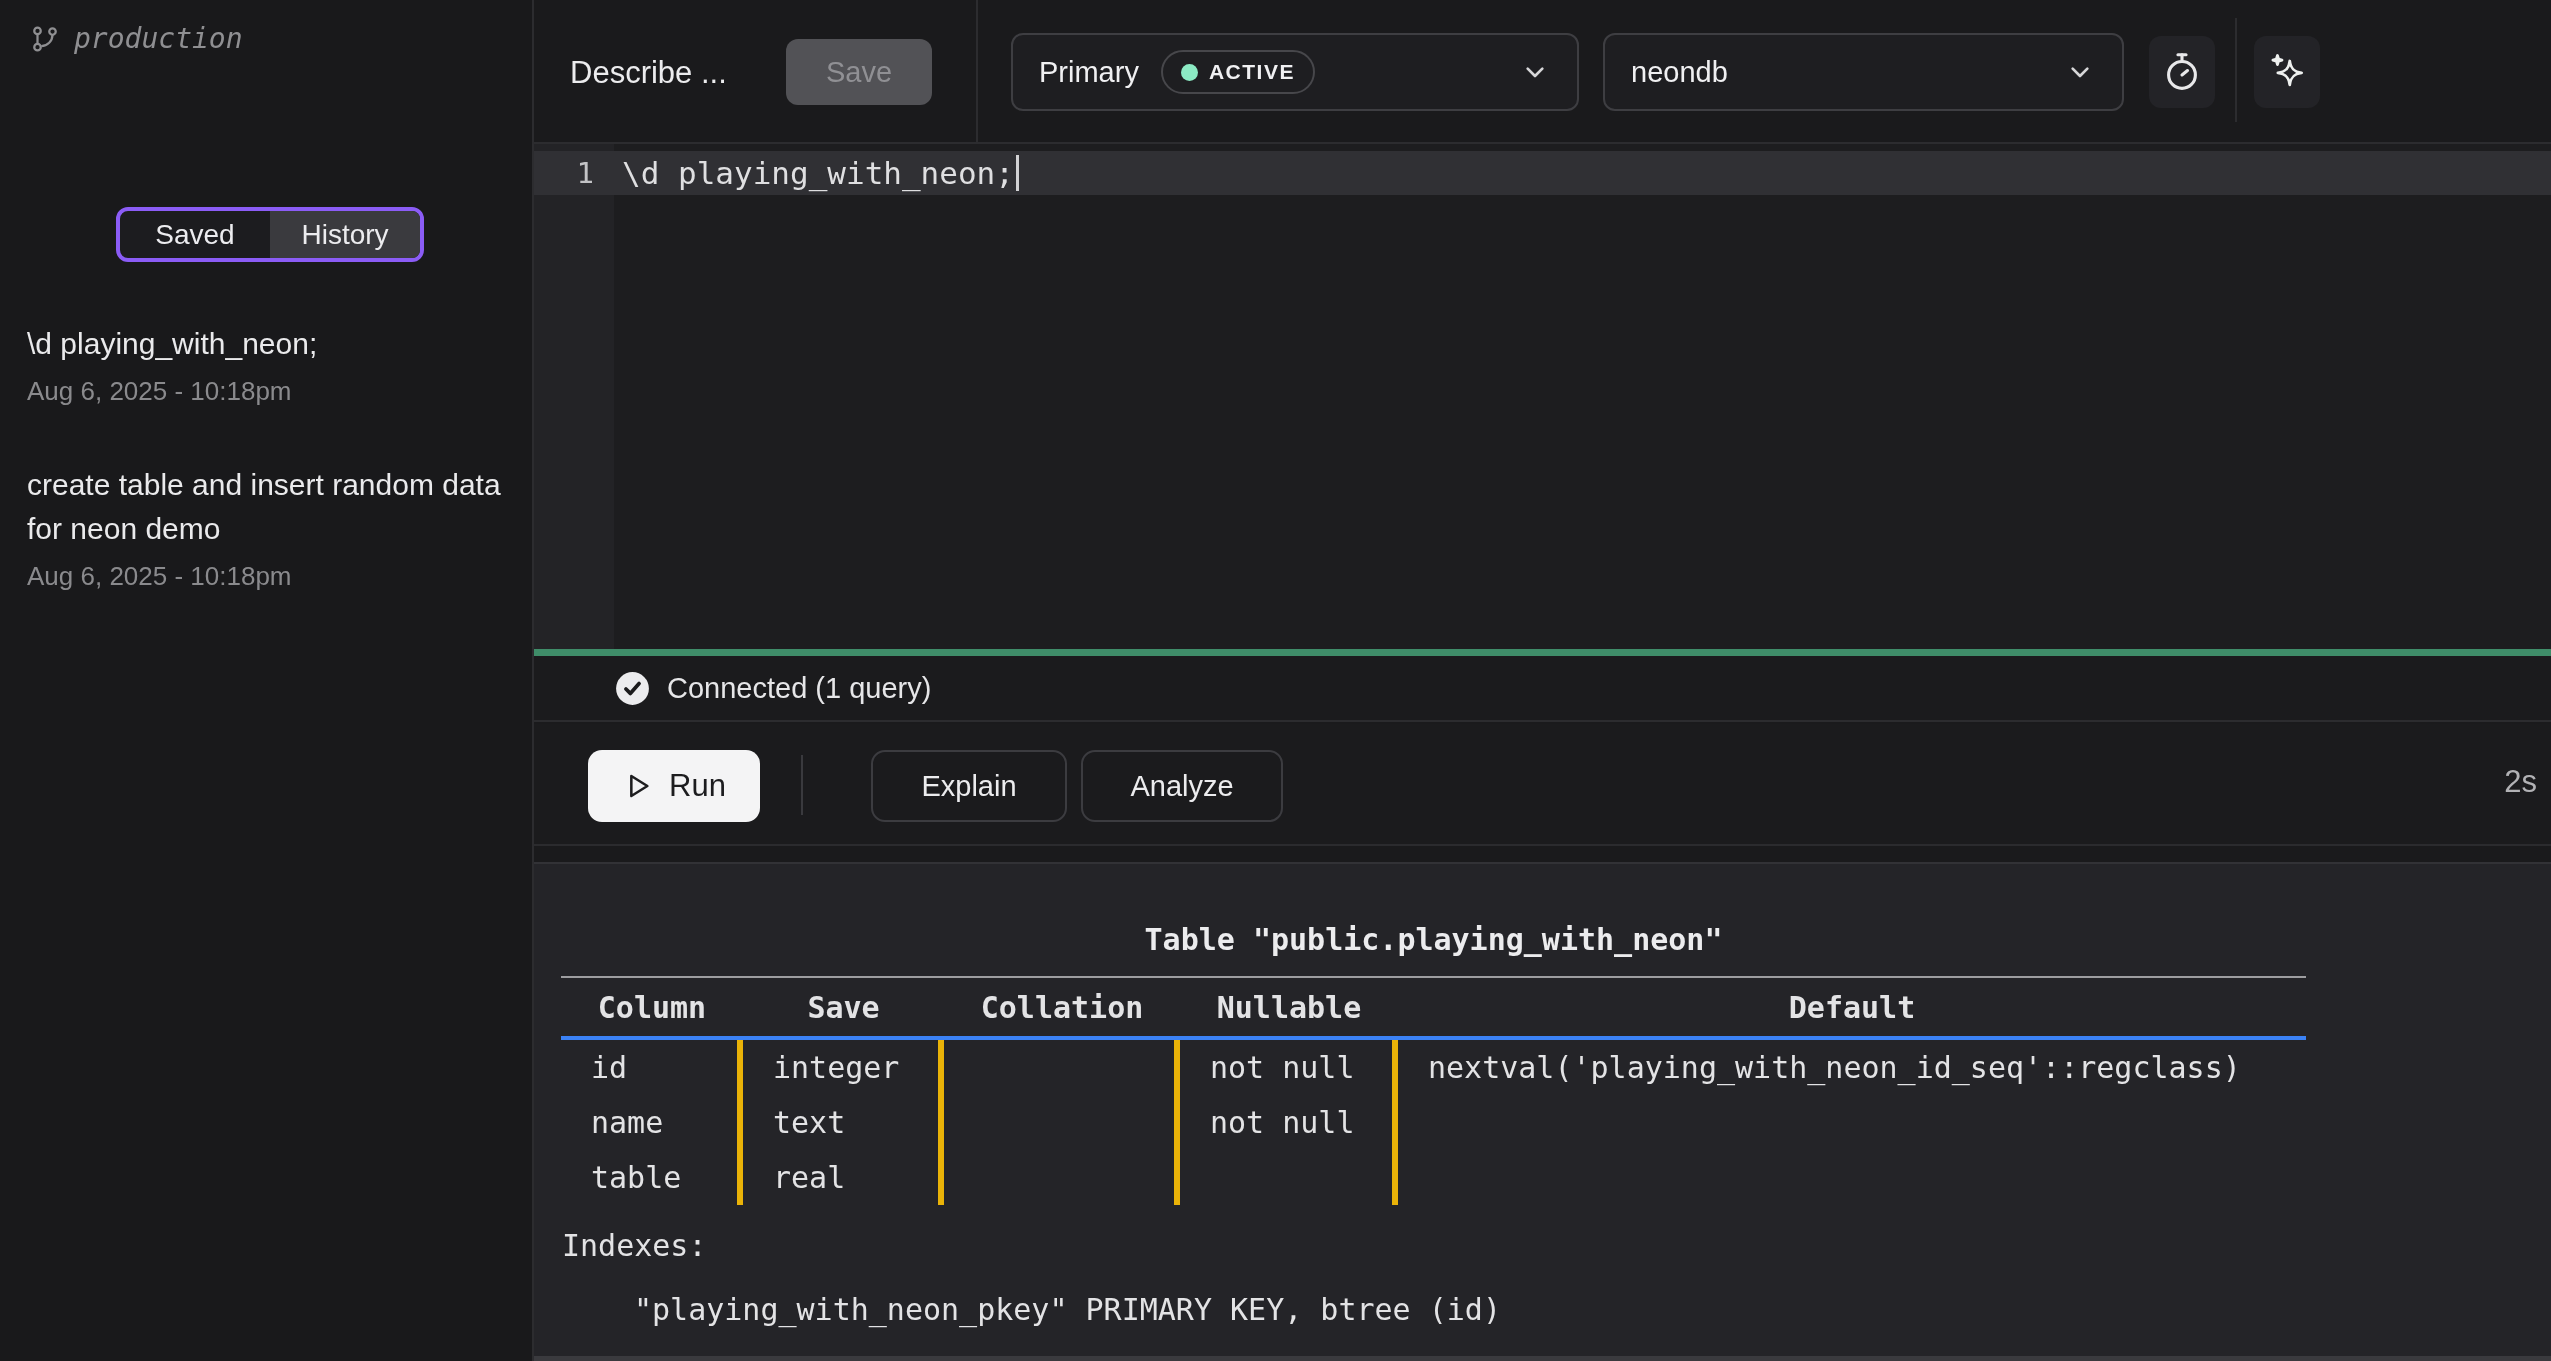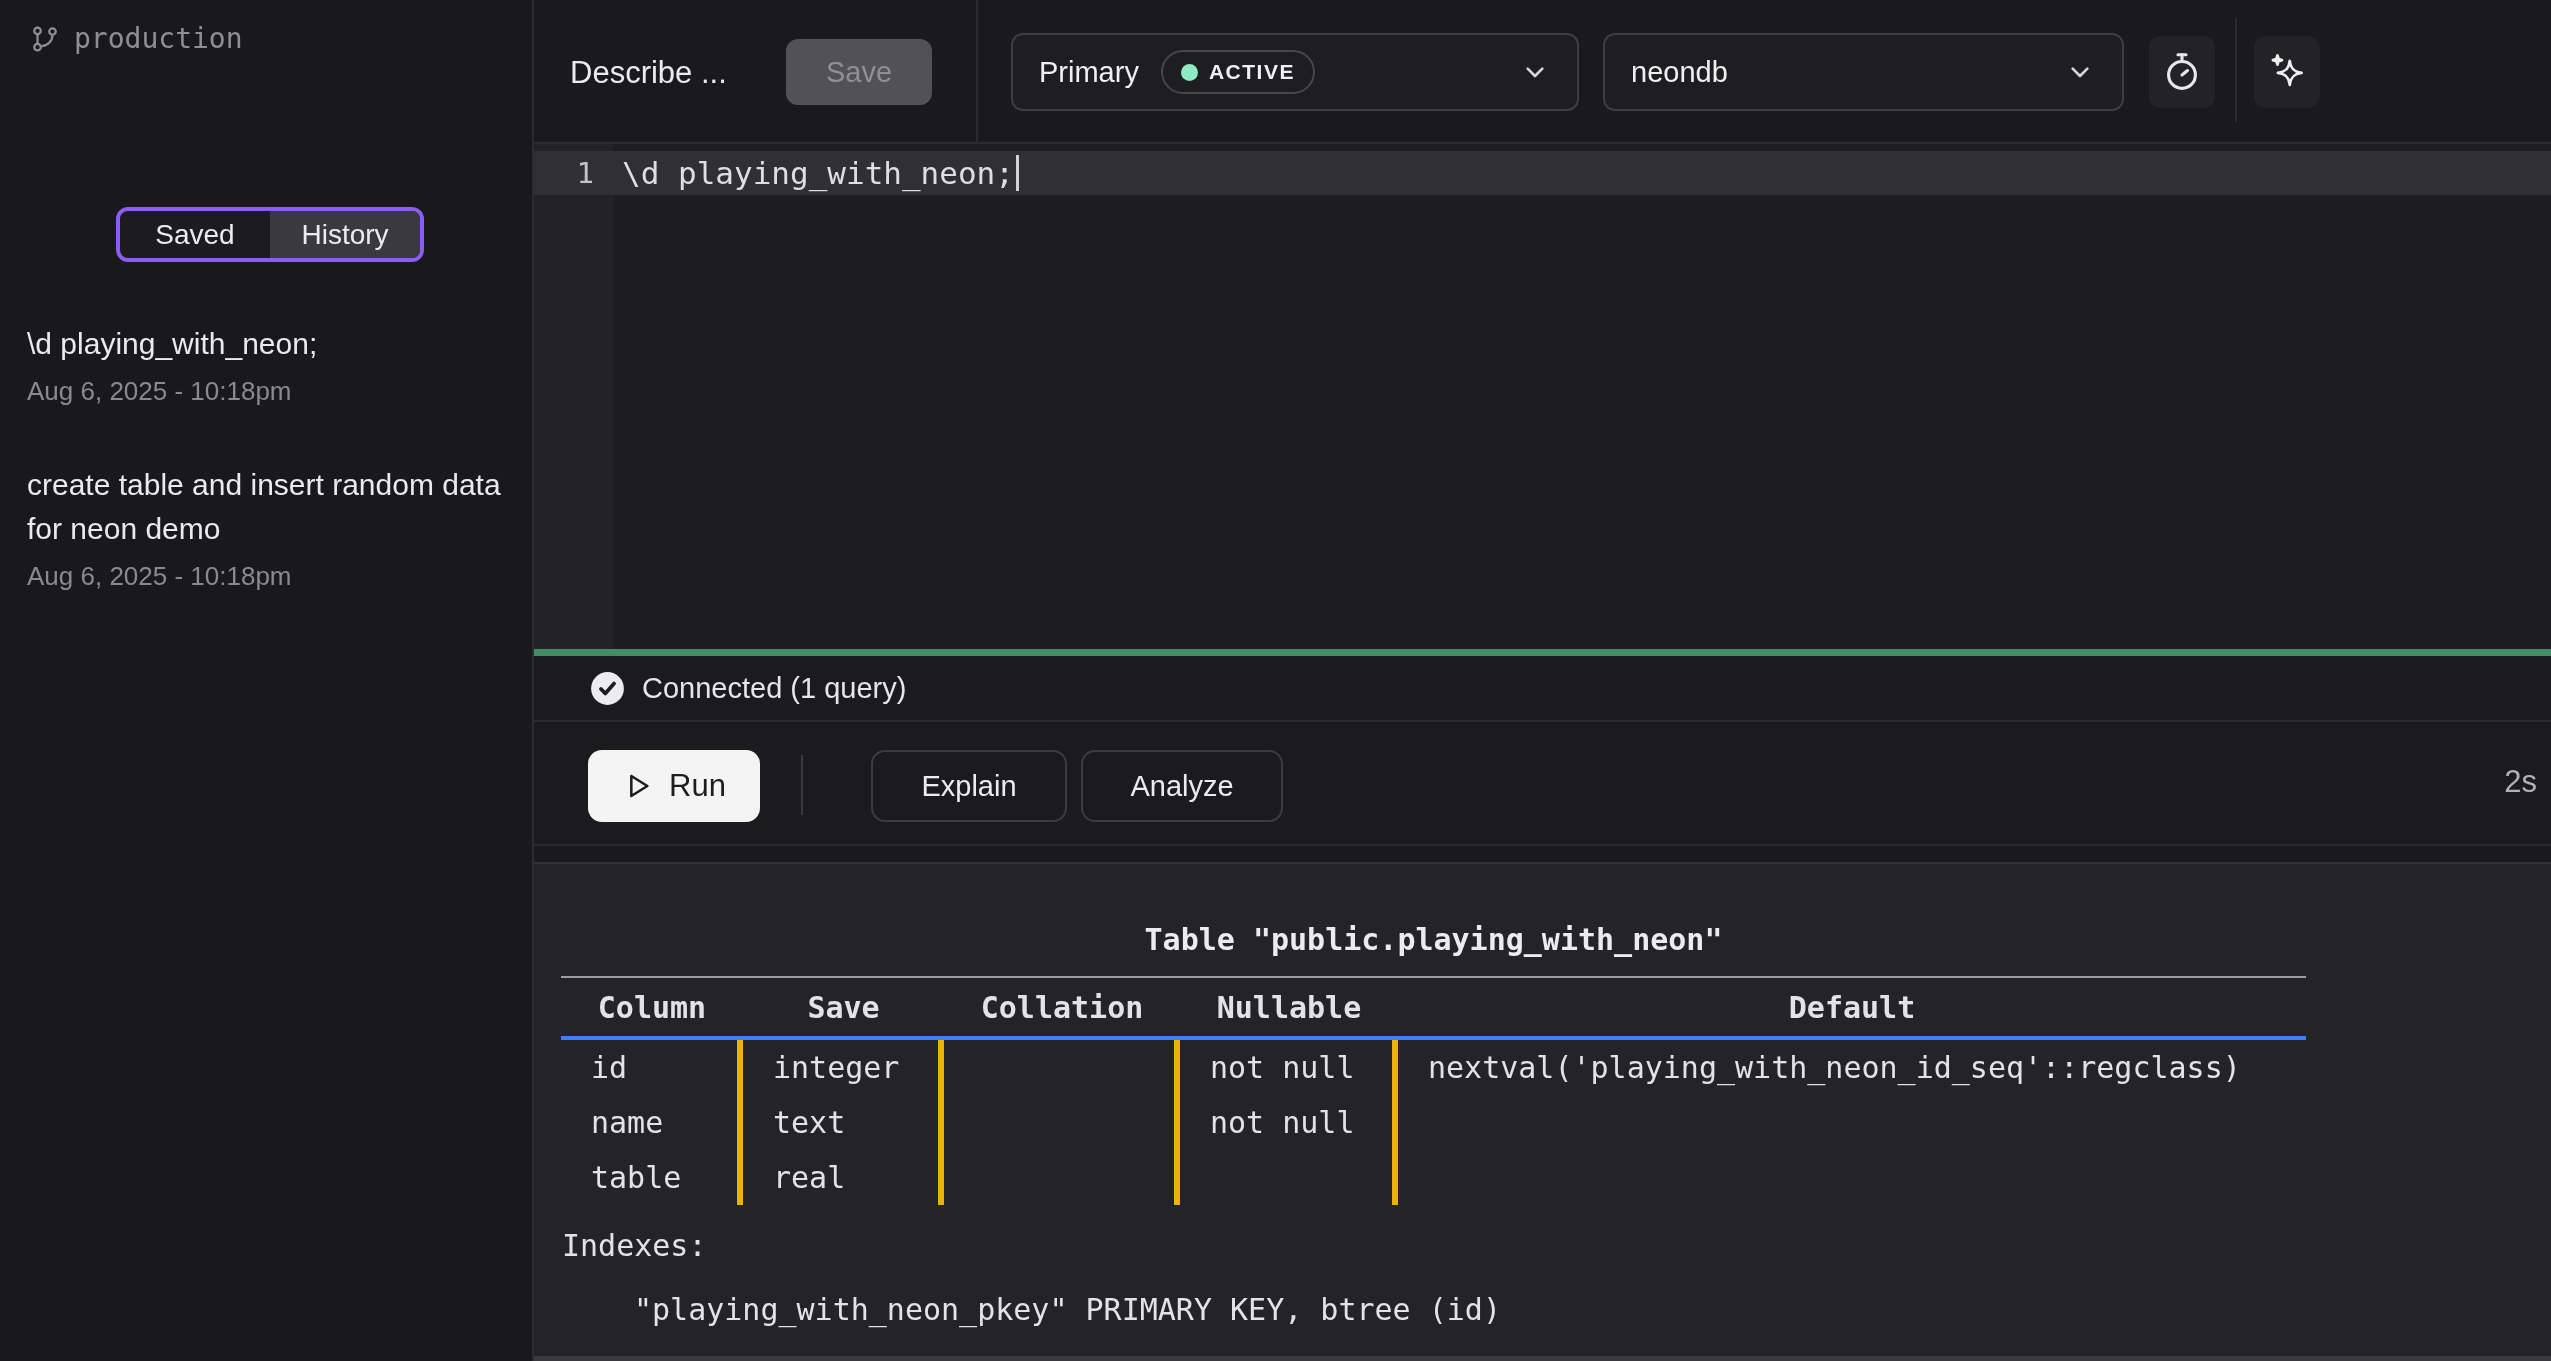--- a/index.html
+++ b/index.html
@@ -9,21 +9,21 @@
 
   
   .sidebar { position:absolute; left:0; top:0; width:534px; height:1361px;
     background:#19191b; border-right:2px solid #2c2c2f; }
   .sb-header { display:flex; justify-content:space-between; align-items:flex-start;
     padding:38px 38px 0 30px; }
   .sb-title { font-size:46px; font-weight:700; color:#f2f2f4; letter-spacing:-0.5px; }
   .plus-btn { width:68px; height:68px; border:2px solid #343437; border-radius:16px;
     background:#1e1e21; display:flex; align-items:center; justify-content:center; cursor:pointer; }
   .sb-branch { display:flex; align-items:center; gap:14px; padding:22px 0 0 30px;
-    color:#8f8f92; font-family:"DejaVu Sans Mono", monospace; font-size:28px; }
+    color:#8f8f92; font-family:"DejaVu Sans Mono", monospace; font-size:28px;font-style:italic; }
   .tabs { position:absolute; left:116px; top:207px; width:308px; height:55px;
     display:flex; border:4px solid #8b5cf6; border-radius:12px; overflow:hidden; background:#1c1c1f; }
   .tab { flex:1; display:flex; align-items:center; justify-content:center;
     font-size:28px; color:#ececef; cursor:pointer; }
   .tab.active { background:#3a3a3e; }
   .history { position:absolute; left:27px; top:322px; width:480px; }
   .h-item { margin-bottom:56px; cursor:pointer; }
   .h-query { font-size:30px; line-height:44px; color:#eaeaec; }
   .h-time { font-size:26px; color:#8a8a8d; margin-top:10px; }
 
@@ -59,21 +59,21 @@
     background:#303034; display:flex; align-items:center;
     font-family:"DejaVu Sans Mono", monospace; }
   .line-num { width:80px; text-align:right; padding-right:20px; font-size:29px; color:#c3c3c6; }
   .code { font-size:31px; color:#dfdfe1; padding-left:8px; display:flex; align-items:center; }
   .caret { width:3px; height:36px; background:#d2d2d4; margin-left:2px; }
 
   
   .green-bar { position:absolute; left:0; top:649px; right:0; height:7px; }
   .status-row { position:absolute; left:0; top:656px; right:0; height:66px;
     border-bottom:2px solid #2c2c2f; background:#1b1b1d;
-    display:flex; align-items:center; gap:17px; padding-left:56px; }
+    display:flex; align-items:center; gap:17px; padding-left:81px; }
   .status-text { font-size:29px; color:#e6e6e8; }
   .toolbar { position:absolute; left:0; top:724px; right:0; height:122px;
     border-bottom:2px solid #2b2b2e; background:#1b1b1d; }
   .run-btn { position:absolute; left:54px; top:26px; width:172px; height:72px;
     background:#f4f4f5; border:none; border-radius:14px; color:#1d1d1f; font-size:31px;
     display:flex; align-items:center; justify-content:center; gap:15px; cursor:pointer;
     font-family:"Liberation Sans", sans-serif; }
   .tb-div { position:absolute; left:267px; top:31px; width:2px; height:60px; background:#3a3a3e; }
   .ghost-btn { position:absolute; top:26px; height:72px; background:transparent;
     border:2px solid #3c3c40; border-radius:14px; color:#ececee; font-size:29px;

